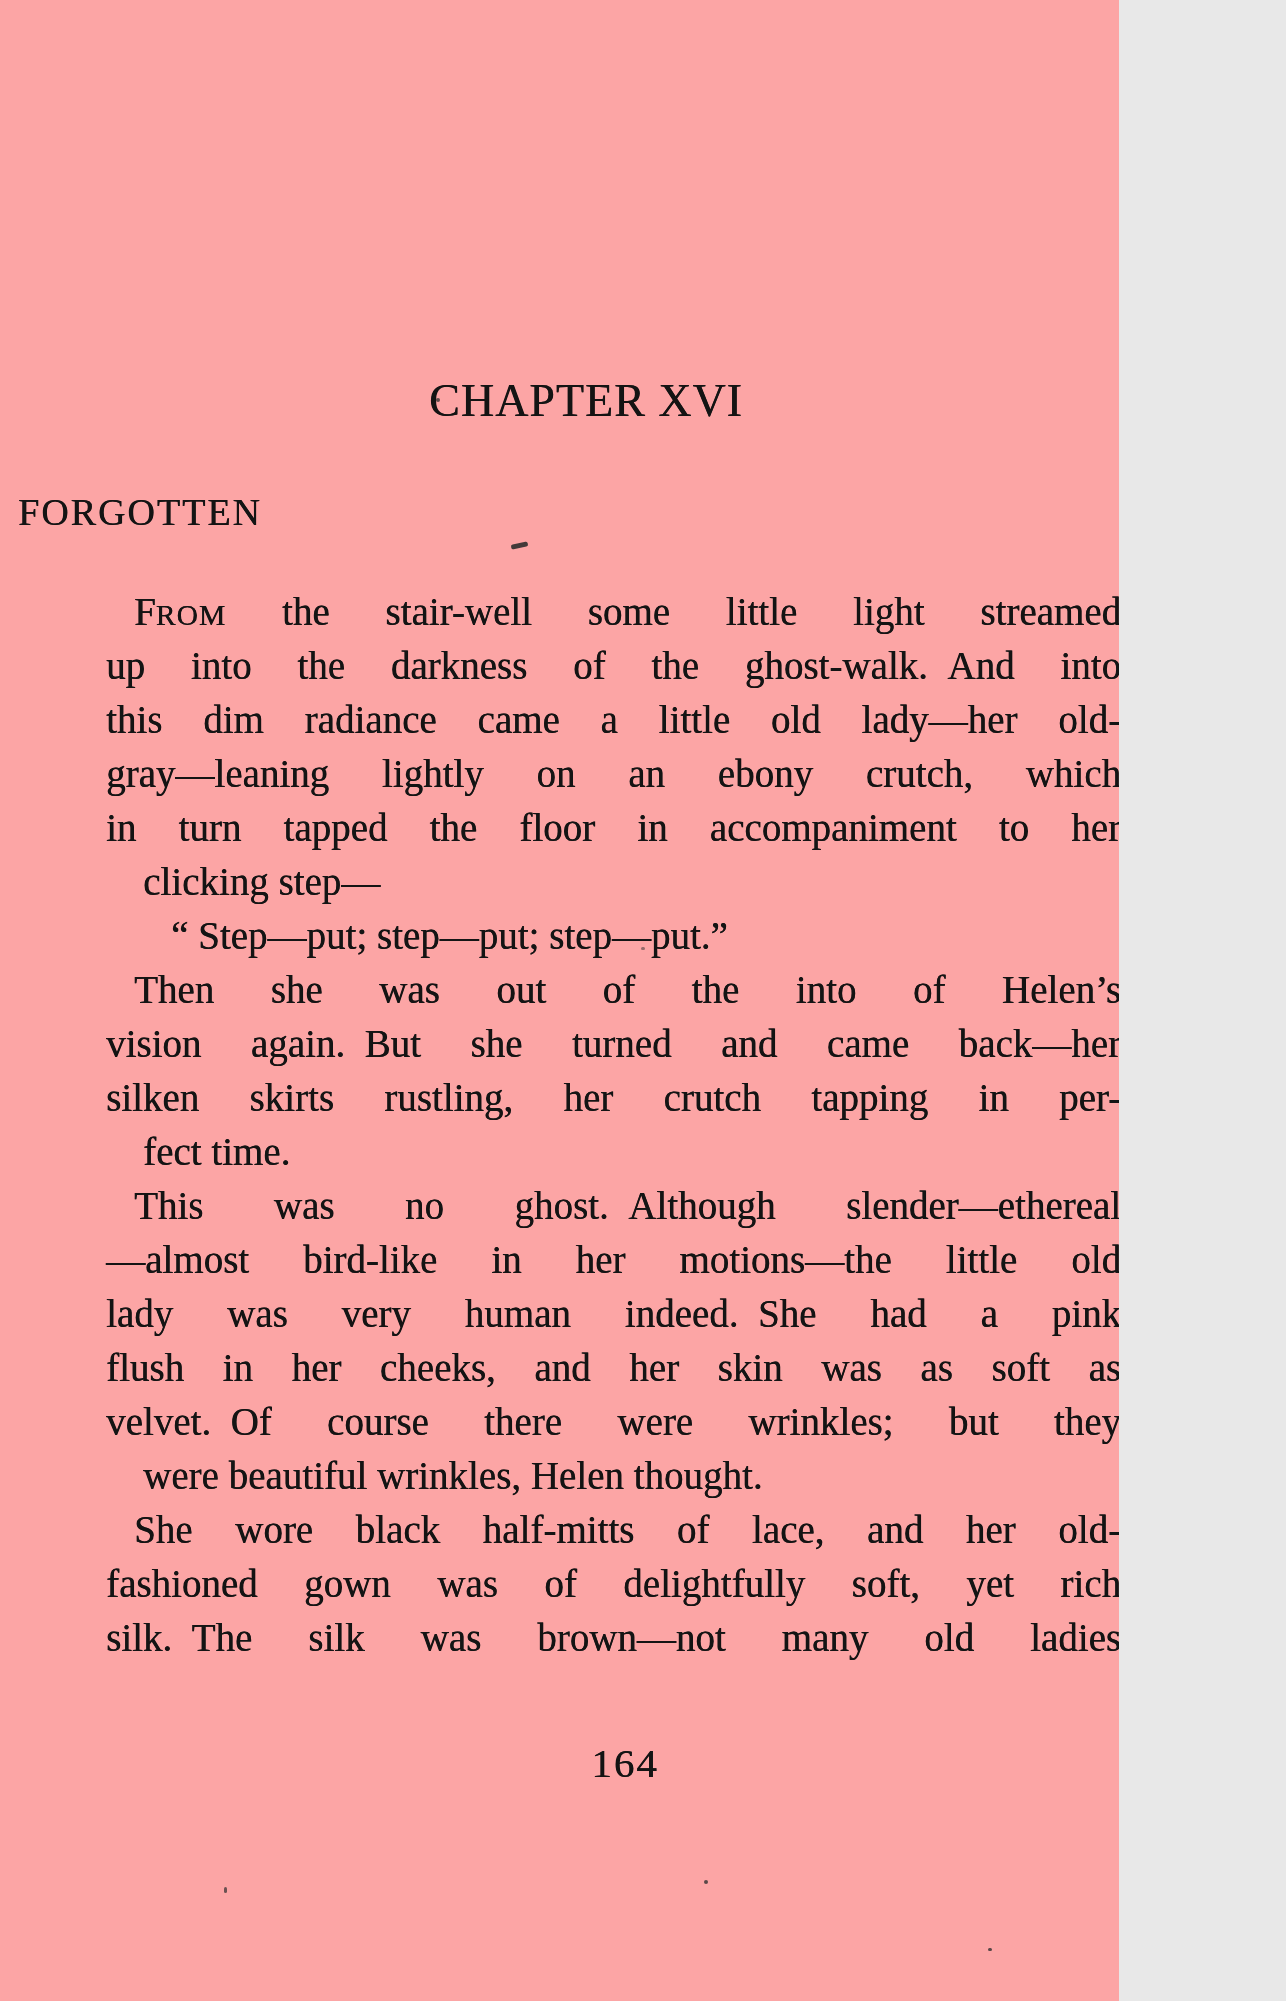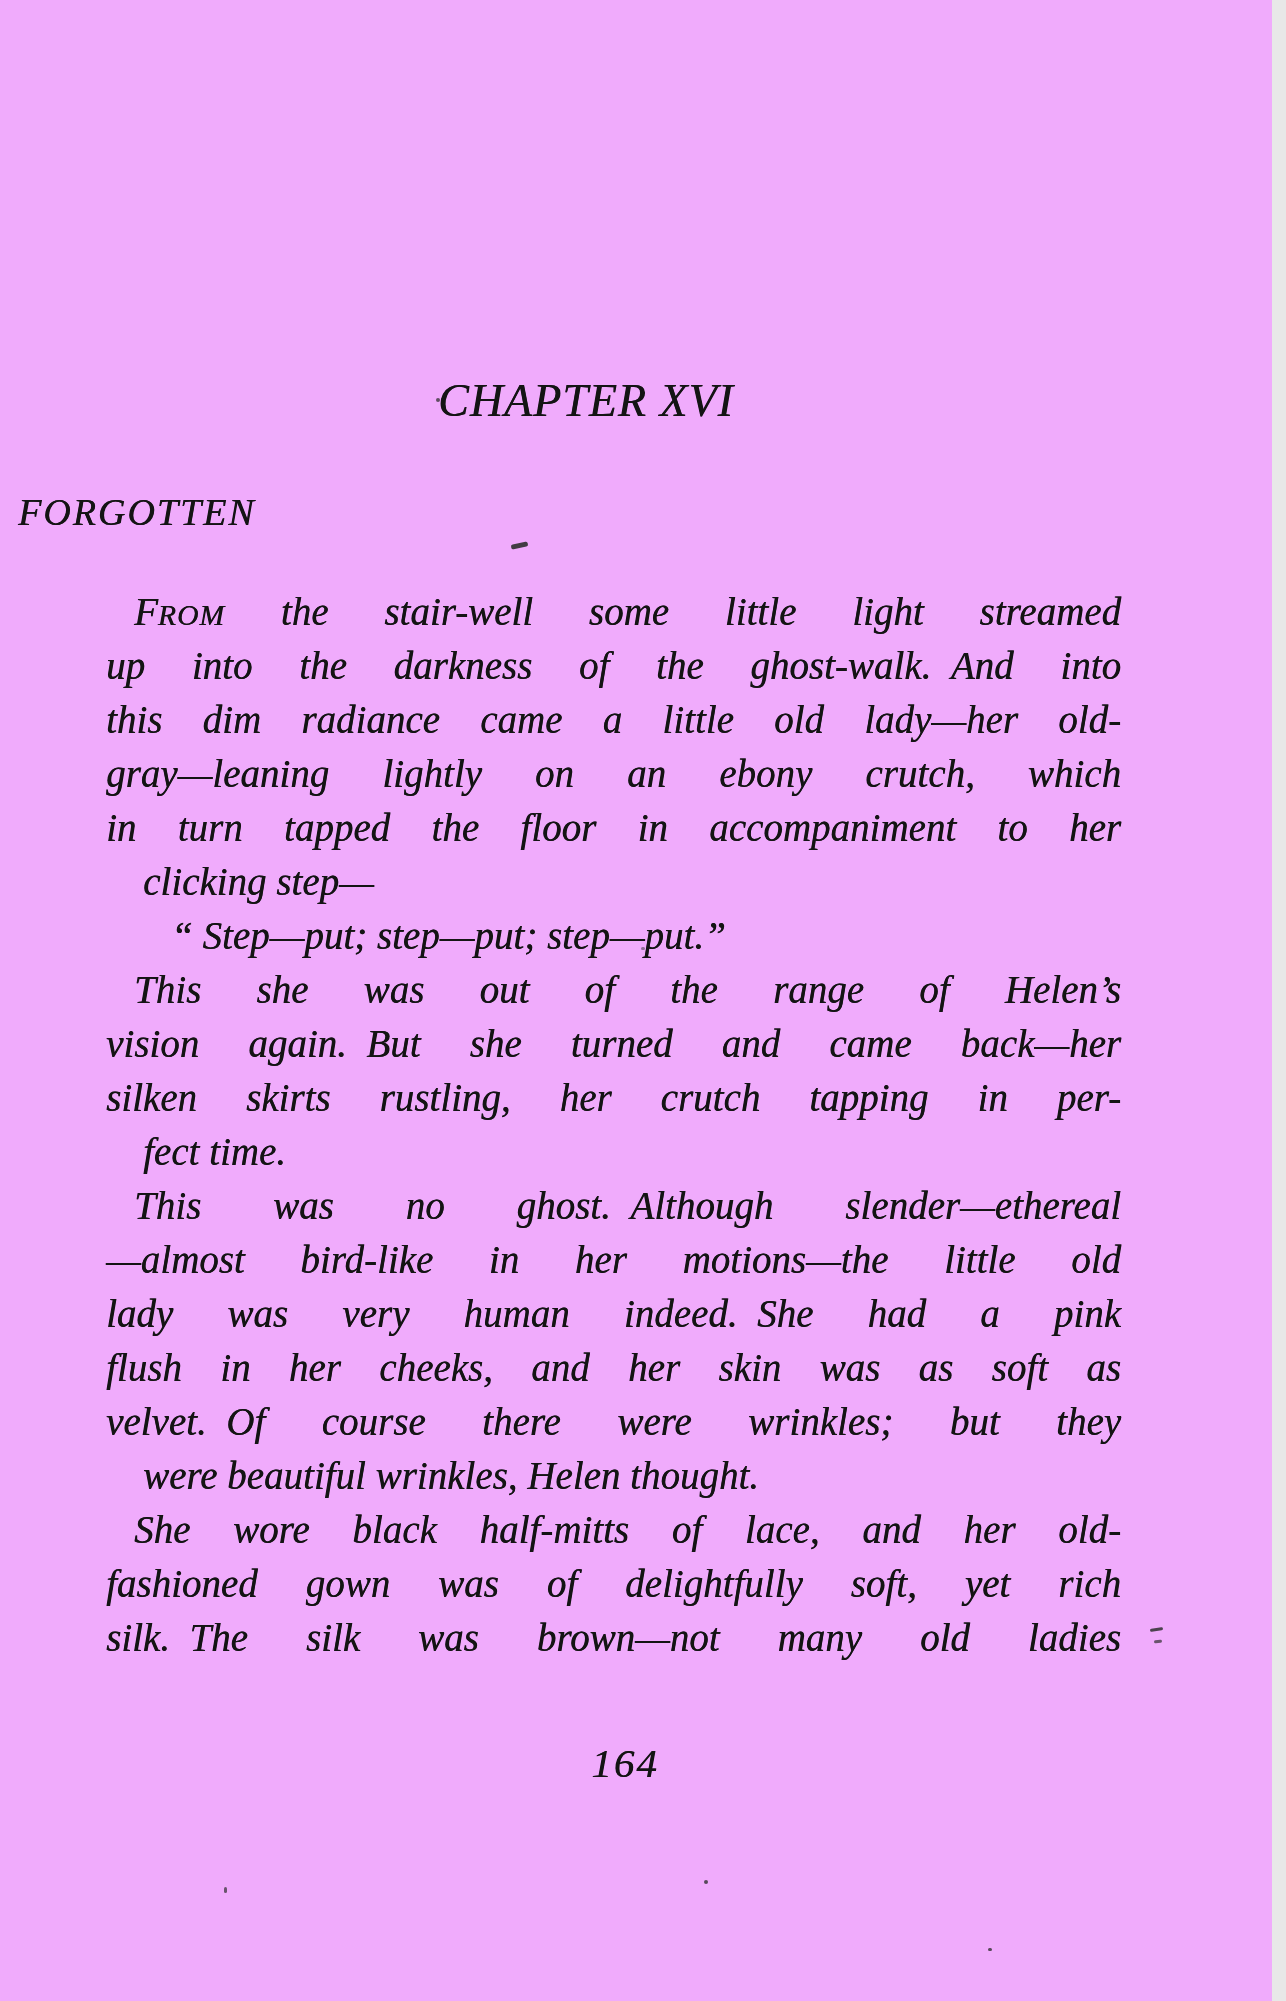--- a/index.html
+++ b/index.html
@@ -1,25 +1,24 @@
 <!DOCTYPE html>
 <html><head>
 <meta charset="utf-8">
 <style>
   html, body { margin: 0; padding: 0; background: #e8e8e8; }
   .page {
     position: relative;
-    width: 1272px;
+    width: 1119px;
     height: 2001px;
-    background: #f0abfc;
+    background: #fca5a5;
     overflow: hidden;
     font-family: "Liberation Serif", "DejaVu Serif", serif;
     color: #141414;
     text-shadow: 0.4px 0 0 currentColor; 
-    font-style: italic;
   }
   .heading {
     position: absolute;
     top: 374px; left: 0; width: 1172px;
     text-align: center;
     font-size: 46px;
     letter-spacing: 1px;
     white-space: nowrap;
   }
   .subheading {
@@ -63,21 +62,21 @@
   <div class="heading">CHAPTER XVI</div>
   <div class="subheading">FORGOTTEN</div>
   <div class="body-text">
       <div class="line indent"><span>F</span><span class="smallcaps">ROM</span><span> the stair-well some little light streamed</span></div>
       <div class="line">up into the darkness of the ghost-walk. And into</div>
       <div class="line">this dim radiance came a little old lady—her old-</div>
       <div class="line">gray—leaning lightly on an ebony crutch, which</div>
       <div class="line">in turn tapped the floor in accompaniment to her</div>
       <div class="line nojust">clicking step—</div>
       <div class="line indent nojust">“ Step—put; step—put; step—put.”</div>
-      <div class="line indent">This she was out of the range of Helen’s</div>
+      <div class="line indent">Then she was out of the into of Helen’s</div>
       <div class="line">vision again. But she turned and came back—her</div>
       <div class="line">silken skirts rustling, her crutch tapping in per-</div>
       <div class="line nojust">fect time.</div>
       <div class="line indent">This was no ghost. Although slender—ethereal</div>
       <div class="line">—almost bird-like in her motions—the little old</div>
       <div class="line">lady was very human indeed. She had a pink</div>
       <div class="line">flush in her cheeks, and her skin was as soft as</div>
       <div class="line">velvet. Of course there were wrinkles; but they</div>
       <div class="line nojust">were beautiful wrinkles, Helen thought.</div>
       <div class="line indent">She wore black half-mitts of lace, and her old-</div>

